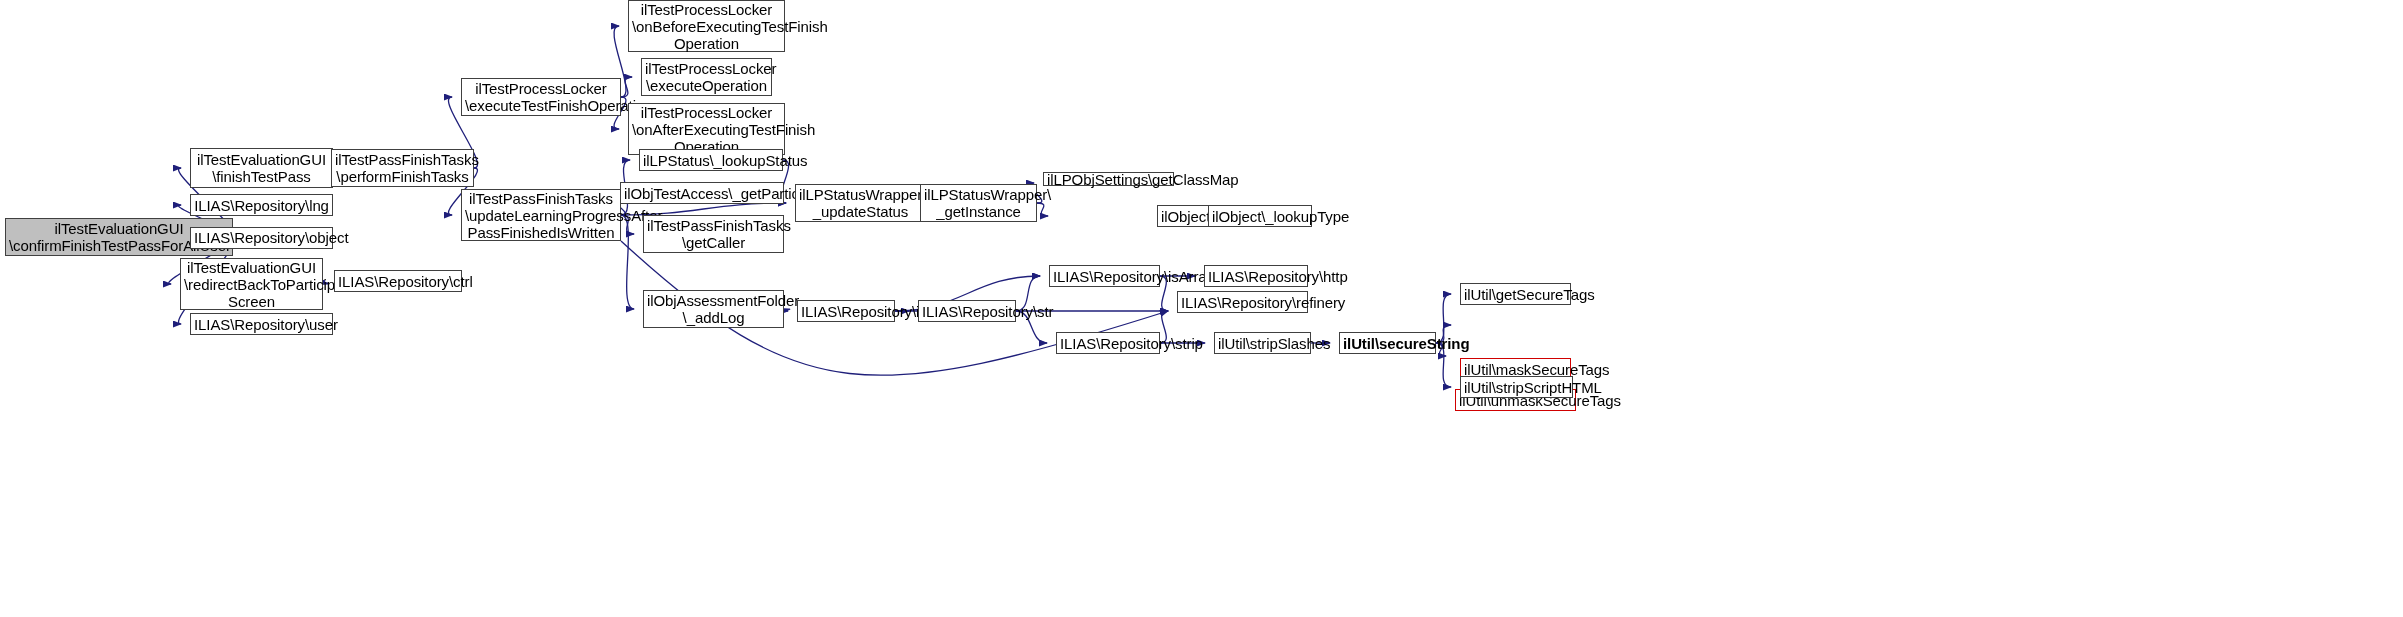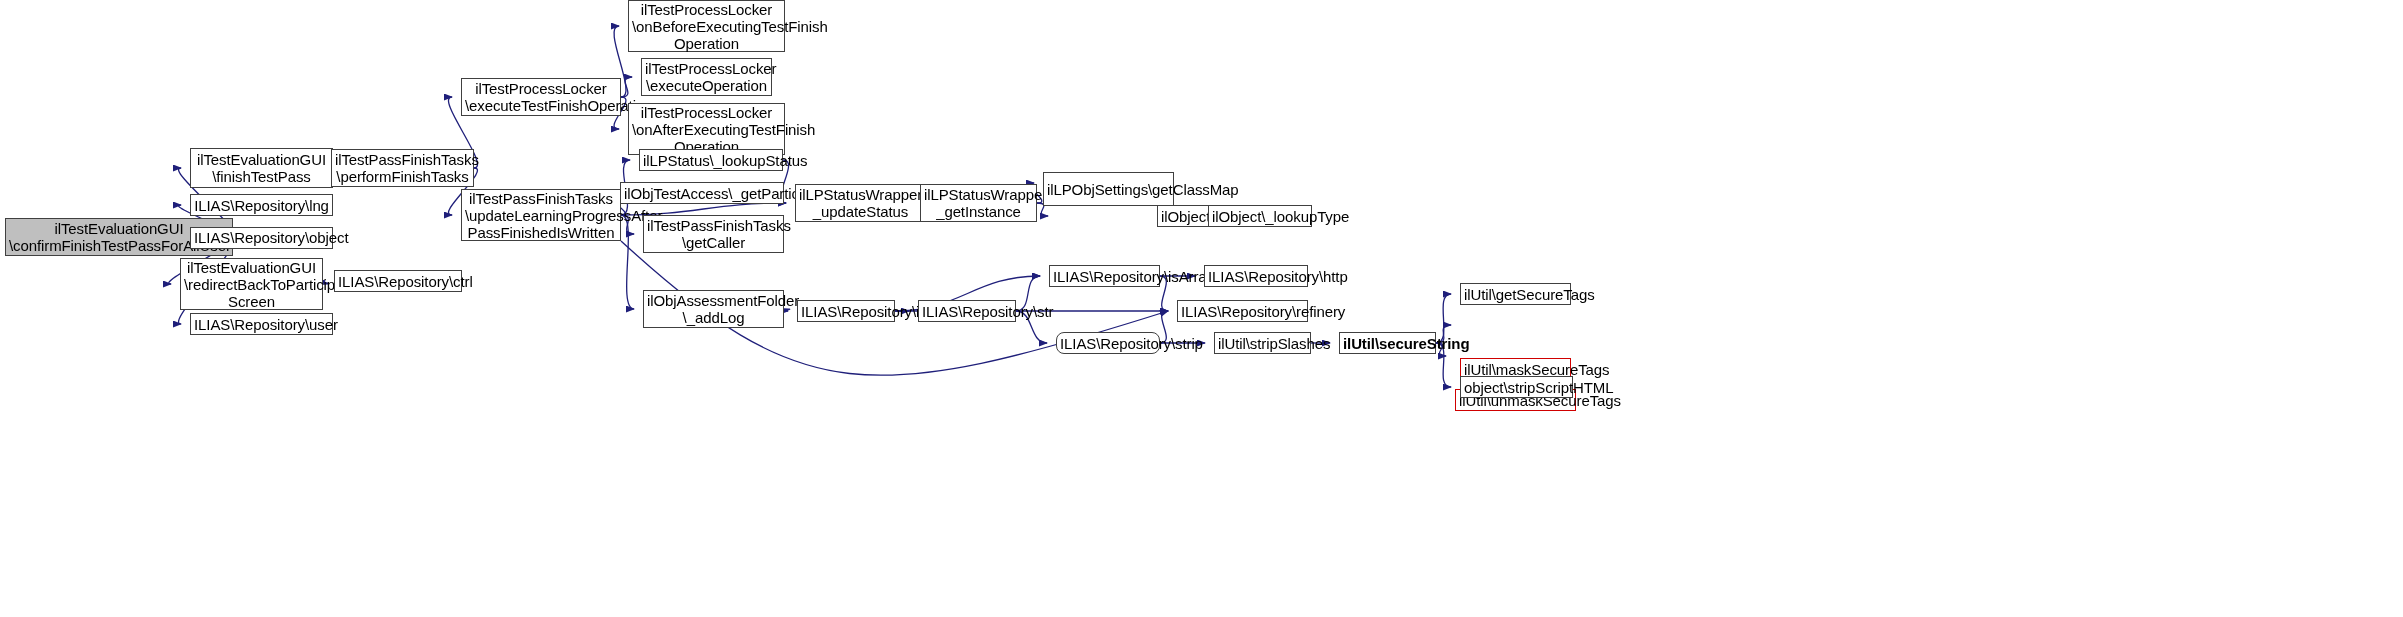--- a/index.html
+++ b/index.html
@@ -105,31 +105,31 @@
 \updateLearningProgressAfter
 PassFinishedIsWritten</span></div>
       <div class="node" style="left: 639px; top: 149px; width: 144px; height: 22px;"><span class="lbl">ilLPStatus\_lookupStatus</span></div>
       <div class="node" style="left: 620px; top: 182px; width: 164px; height: 22px;"><span class="lbl">ilObjTestAccess\_getParticipantId</span></div>
       <div class="node" style="left: 643px; top: 215px; width: 141px; height: 38px;"><span class="lbl">ilTestPassFinishTasks
 \getCaller</span></div>
       <div class="node" style="left: 795px; top: 184px; width: 131px; height: 38px;"><span class="lbl">ilLPStatusWrapper\
 _updateStatus</span></div>
       <div class="node" style="left: 920px; top: 184px; width: 117px; height: 38px;"><span class="lbl">ilLPStatusWrapper\
 _getInstance</span></div>
-      <div class="node" style="left: 1043px; top: 172px; width: 131px; height: 34px;"><span class="lbl">ilLPObjSettings\getClassMap</span></div>
+      <div class="node" style="left: 1043px; top: 172px; width: 131px; height: 14px;"><span class="lbl">ilLPObjSettings\getClassMap</span></div>
       <div class="node" style="left: 1117px; top: 205px; width: 104px; height: 22px; margin-left: 40px;"><span class="lbl">ilObjectLP\getInstance</span></div>
       <div class="node" style="left: 1208px; top: 205px; width: 104px; height: 22px;"><span class="lbl">ilObject\_lookupType</span></div>
       <div class="node" style="left: 643px; top: 290px; width: 141px; height: 38px;"><span class="lbl">ilObjAssessmentFolder
 \_addLog</span></div>
       <div class="node" style="left: 797px; top: 300px; width: 98px; height: 22px;"><span class="lbl">ILIAS\Repository\int</span></div>
       <div class="node" style="left: 918px; top: 300px; width: 98px; height: 22px;"><span class="lbl">ILIAS\Repository\str</span></div>
       <div class="node" style="left: 1049px; top: 265px; width: 111px; height: 22px;"><span class="lbl">ILIAS\Repository\isArray</span></div>
       <div class="node" style="left: 1204px; top: 265px; width: 104px; height: 22px;"><span class="lbl">ILIAS\Repository\http</span></div>
-      <div class="node" style="left: 1177px; top: 300px; width: 131px; height: 22px;"><span class="lbl">ILIAS\Repository\refinery</span></div>
-      <div class="node" style="left: 1056px; top: 332px; width: 104px; height: 22px; border-radius: 8px;"><span class="lbl">ILIAS\Repository\strip</span></div>
+      <div class="node" style="left: 1177px; top: 291px; width: 131px; height: 22px;"><span class="lbl">ILIAS\Repository\refinery</span></div>
+      <div class="node" style="left: 1056px; top: 332px; width: 104px; height: 22px;"><span class="lbl">ILIAS\Repository\strip</span></div>
       <div class="node" style="left: 1214px; top: 332px; width: 97px; height: 22px;"><span class="lbl">ilUtil\stripSlashes</span></div>
       <div class="node" style="left: 1339px; top: 332px; width: 97px; height: 22px; font-weight: bold;"><span class="lbl">ilUtil\secureString</span></div>
       <div class="node" style="left: 1460px; top: 283px; width: 111px; height: 22px;"><span class="lbl">ilUtil\getSecureTags</span></div>
       <div class="node red" style="left: 1460px; top: 314px; width: 111px; height: 22px;"><span class="lbl">ilUtil\maskSecureTags</span></div>
       <div class="node red" style="left: 1455px; top: 345px; width: 121px; height: 22px;"><span class="lbl">ilUtil\unmaskSecureTags</span></div>
-      <div class="node" style="left: 1460px; top: 376px; width: 113px; height: 22px;"><span class="lbl">object\stripScriptHTML</span></div>
+      <div class="node" style="left: 1460px; top: 376px; width: 113px; height: 22px;"><span class="lbl">ilUtil\stripScriptHTML</span></div>
     </div>
 </div>
 
 </body></html>

